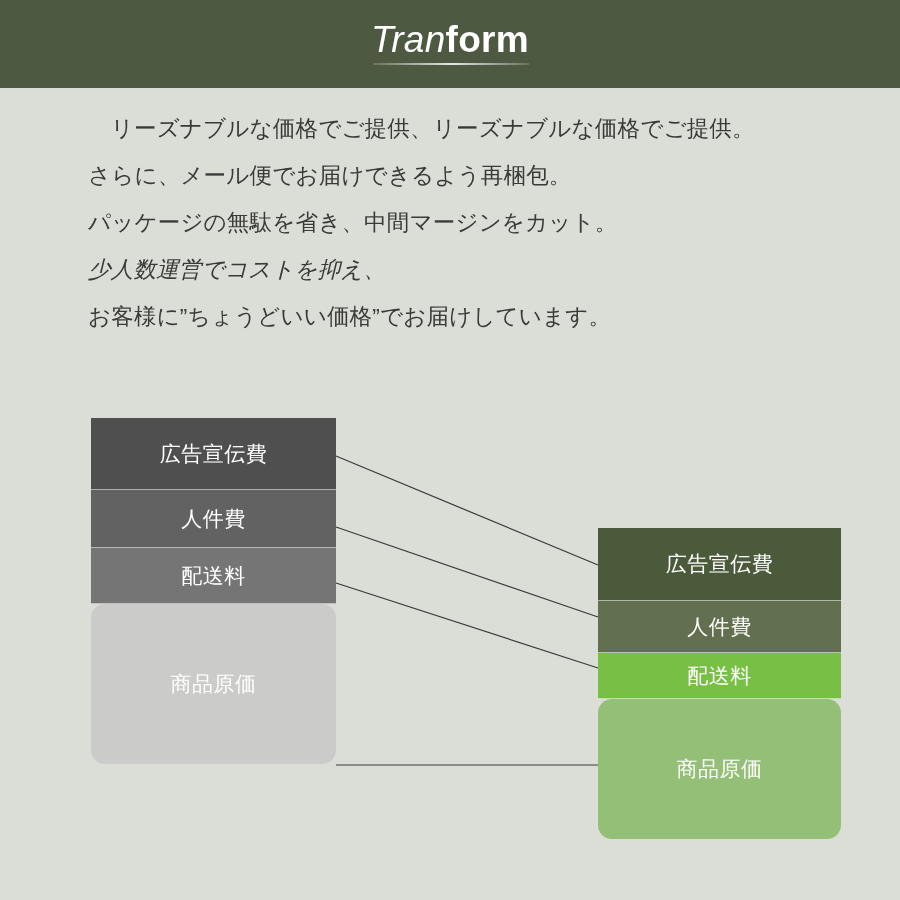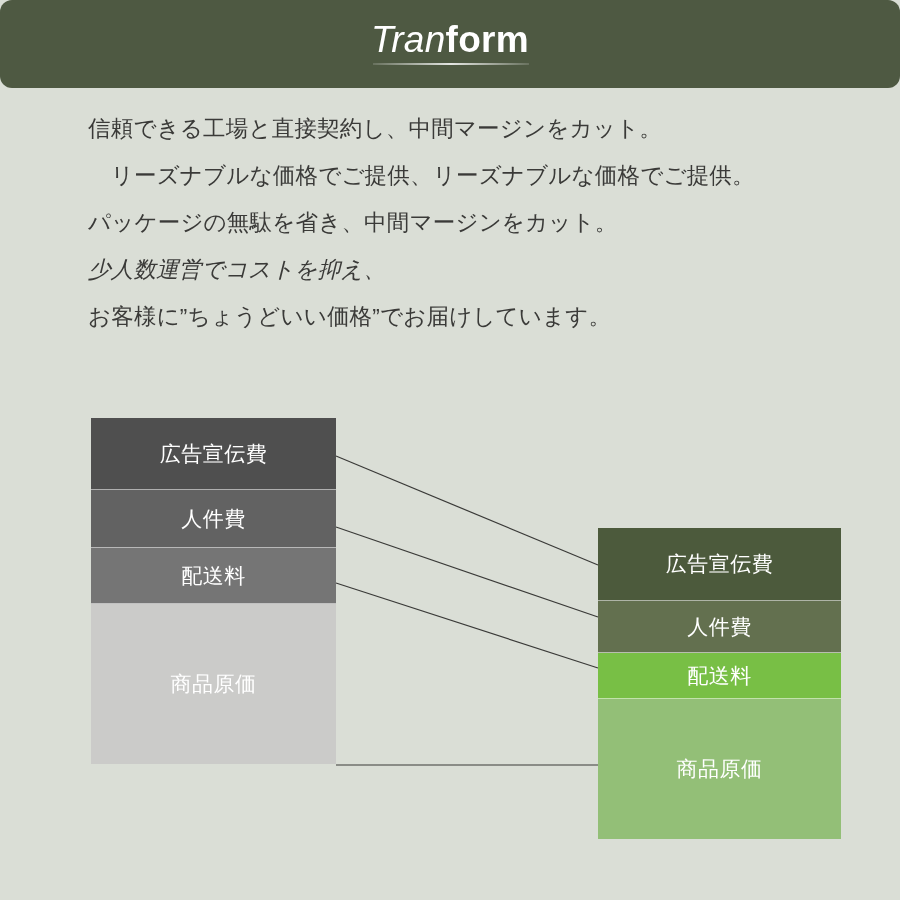--- a/index.html
+++ b/index.html
@@ -20,21 +20,20 @@
   #header {
     position: absolute;
     left: 0;
     top: 0;
     width: 900px;
     height: 88px;
     background: #4e5942;
     display: flex;
     align-items: center;
     justify-content: center;
-    border-radius: 12px;
   }
   #logo {
     position: relative;
     color: #ffffff;
     font-size: 37px;
     line-height: 1;
     letter-spacing: 0.3px;
     padding-bottom: 9px;
     white-space: nowrap;
   }
@@ -93,40 +92,40 @@
     box-sizing: border-box;
     display: flex;
     align-items: center;
     justify-content: center;
     color: #ffffff;
     font-size: 21px;
     letter-spacing: 0.5px;
     border-bottom: 1px solid rgba(255,255,255,0.55);
     white-space: nowrap;
   }
-  .bar:last-child { border-bottom: none; }
+  .bar:last-child { border-bottom: none; border-radius: 14px; }
 
   #col-left  { left: 75px;  top: 418px; width: 245px; }
   #col-right { left: 582px; top: 528px; width: 243px; }
 </style>
 </head>
 <body>
 
 <div id="page" style="background: rgb(218, 222, 214);">
 
   <div id="header" style="background: rgb(78, 89, 66);">
     <div id="logo">
       <span class="light">Tran</span><span class="bold">form</span>
       <span class="logo-underline"></span>
     </div>
   </div>
 
   <div id="copy">
-    <p style="color: rgb(58, 58, 56);">信頼できる工場と直接契約し、中間マージンをカット。</p>
     <p style="color: rgb(58, 58, 56);">　リーズナブルな価格でご提供、リーズナブルな価格でご提供。</p>
+    <p style="color: rgb(58, 58, 56);">さらに、メール便でお届けできるよう再梱包。</p>
     <p style="color: rgb(58, 58, 56);">パッケージの無駄を省き、中間マージンをカット。</p>
     <p style="color: rgb(58, 58, 56); font-style: italic;">少人数運営でコストを抑え、</p>
     <p style="color: rgb(58, 58, 56);">お客様に”ちょうどいい価格”でお届けしています。</p>
   </div>
 
   <div id="diagram">
 
     <svg id="connectors" width="900" height="900">
         <line x1="320" y1="456" x2="582" y2="565" stroke="#3a3a38" stroke-width="1.2"></line>
         <line x1="320" y1="527" x2="582" y2="617" stroke="#3a3a38" stroke-width="1.2"></line>

